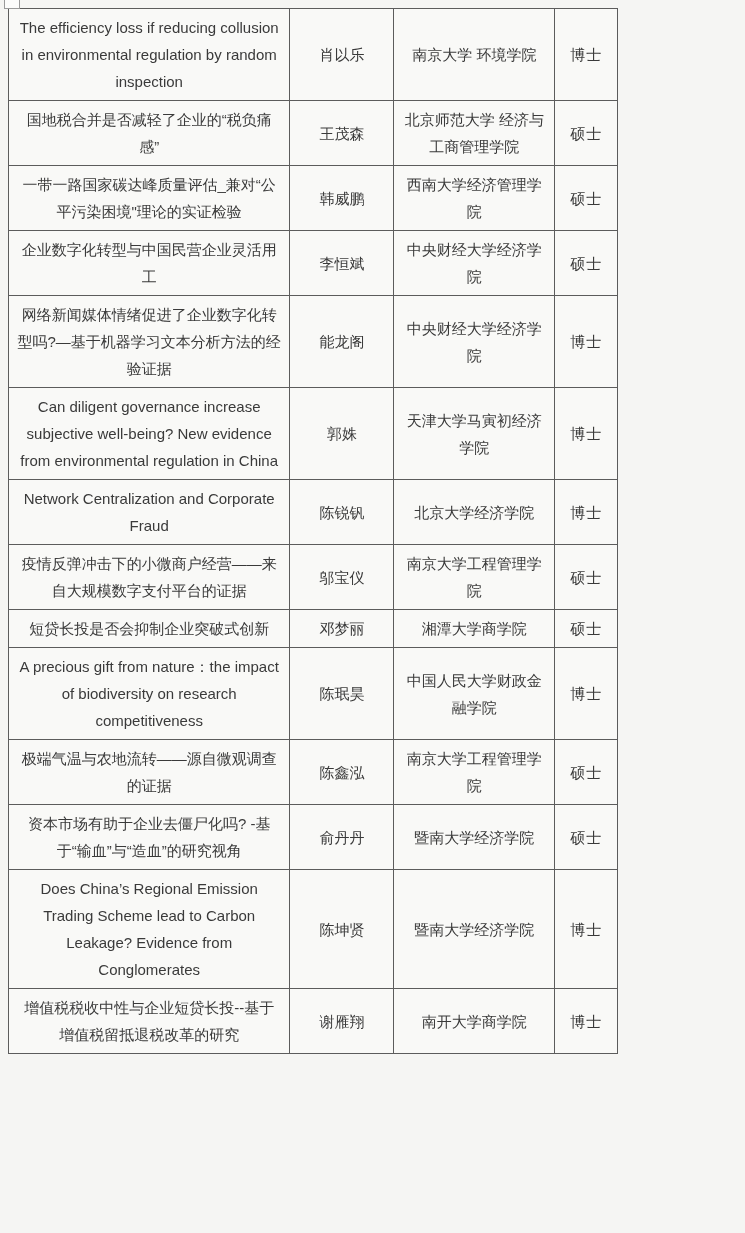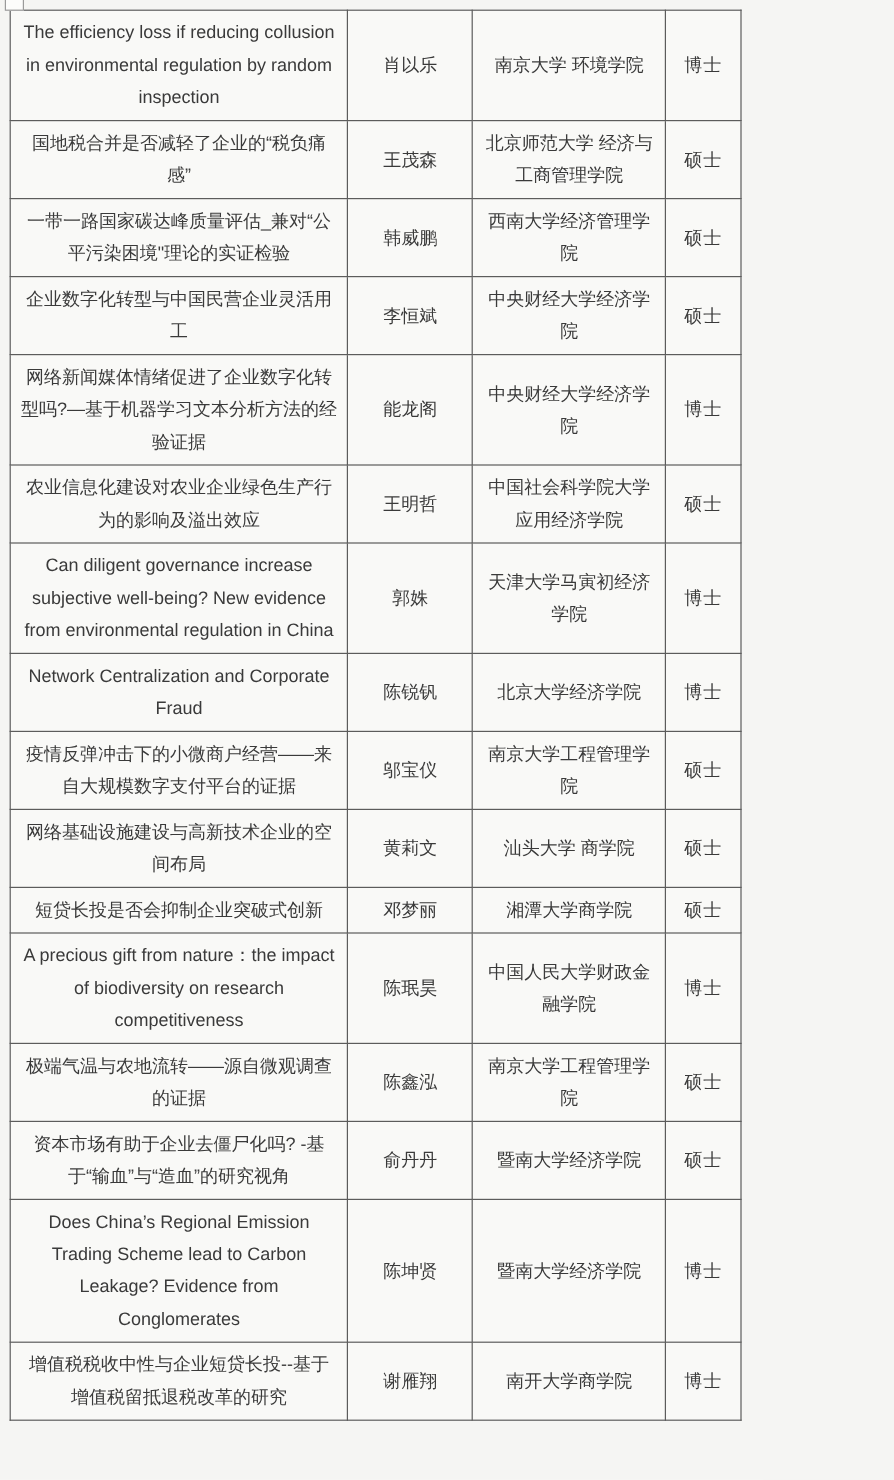--- a/index.html
+++ b/index.html
@@ -92,47 +92,35 @@
         <td class="inst-cell">中央财经大学经济学院</td>
         <td class="degree-cell">硕士</td>
       </tr>
       <tr>
         <td class="title-cell">网络新闻媒体情绪促进了企业数字化转型吗?—基于机器学习文本分析方法的经验证据</td>
         <td class="name-cell">能龙阁</td>
         <td class="inst-cell">中央财经大学经济学院</td>
         <td class="degree-cell">博士</td>
       </tr>
       <tr>
-        <td class="title-cell">农业信息化建设对农业企业绿色生产行为的影响及溢出效应</td>
-        <td class="name-cell">王明哲</td>
-        <td class="inst-cell">中国社会科学院大学应用经济学院</td>
-        <td class="degree-cell">硕士</td>
-      </tr>
-      <tr>
         <td class="title-cell">Can diligent governance increase subjective well-being? New evidence from environmental regulation in China</td>
         <td class="name-cell">郭姝</td>
         <td class="inst-cell">天津大学马寅初经济学院</td>
         <td class="degree-cell">博士</td>
       </tr>
       <tr>
         <td class="title-cell">Network Centralization and Corporate Fraud</td>
         <td class="name-cell">陈锐钒</td>
         <td class="inst-cell">北京大学经济学院</td>
         <td class="degree-cell">博士</td>
       </tr>
       <tr>
         <td class="title-cell">疫情反弹冲击下的小微商户经营——来自大规模数字支付平台的证据</td>
         <td class="name-cell">邬宝仪</td>
         <td class="inst-cell">南京大学工程管理学院</td>
-        <td class="degree-cell">硕士</td>
-      </tr>
-      <tr>
-        <td class="title-cell">网络基础设施建设与高新技术企业的空间布局</td>
-        <td class="name-cell">黄莉文</td>
-        <td class="inst-cell">汕头大学 商学院</td>
         <td class="degree-cell">硕士</td>
       </tr>
       <tr>
         <td class="title-cell">短贷长投是否会抑制企业突破式创新</td>
         <td class="name-cell">邓梦丽</td>
         <td class="inst-cell">湘潭大学商学院</td>
         <td class="degree-cell">硕士</td>
       </tr>
       <tr>
         <td class="title-cell">A precious gift from nature：the impact of biodiversity on research competitiveness</td>

